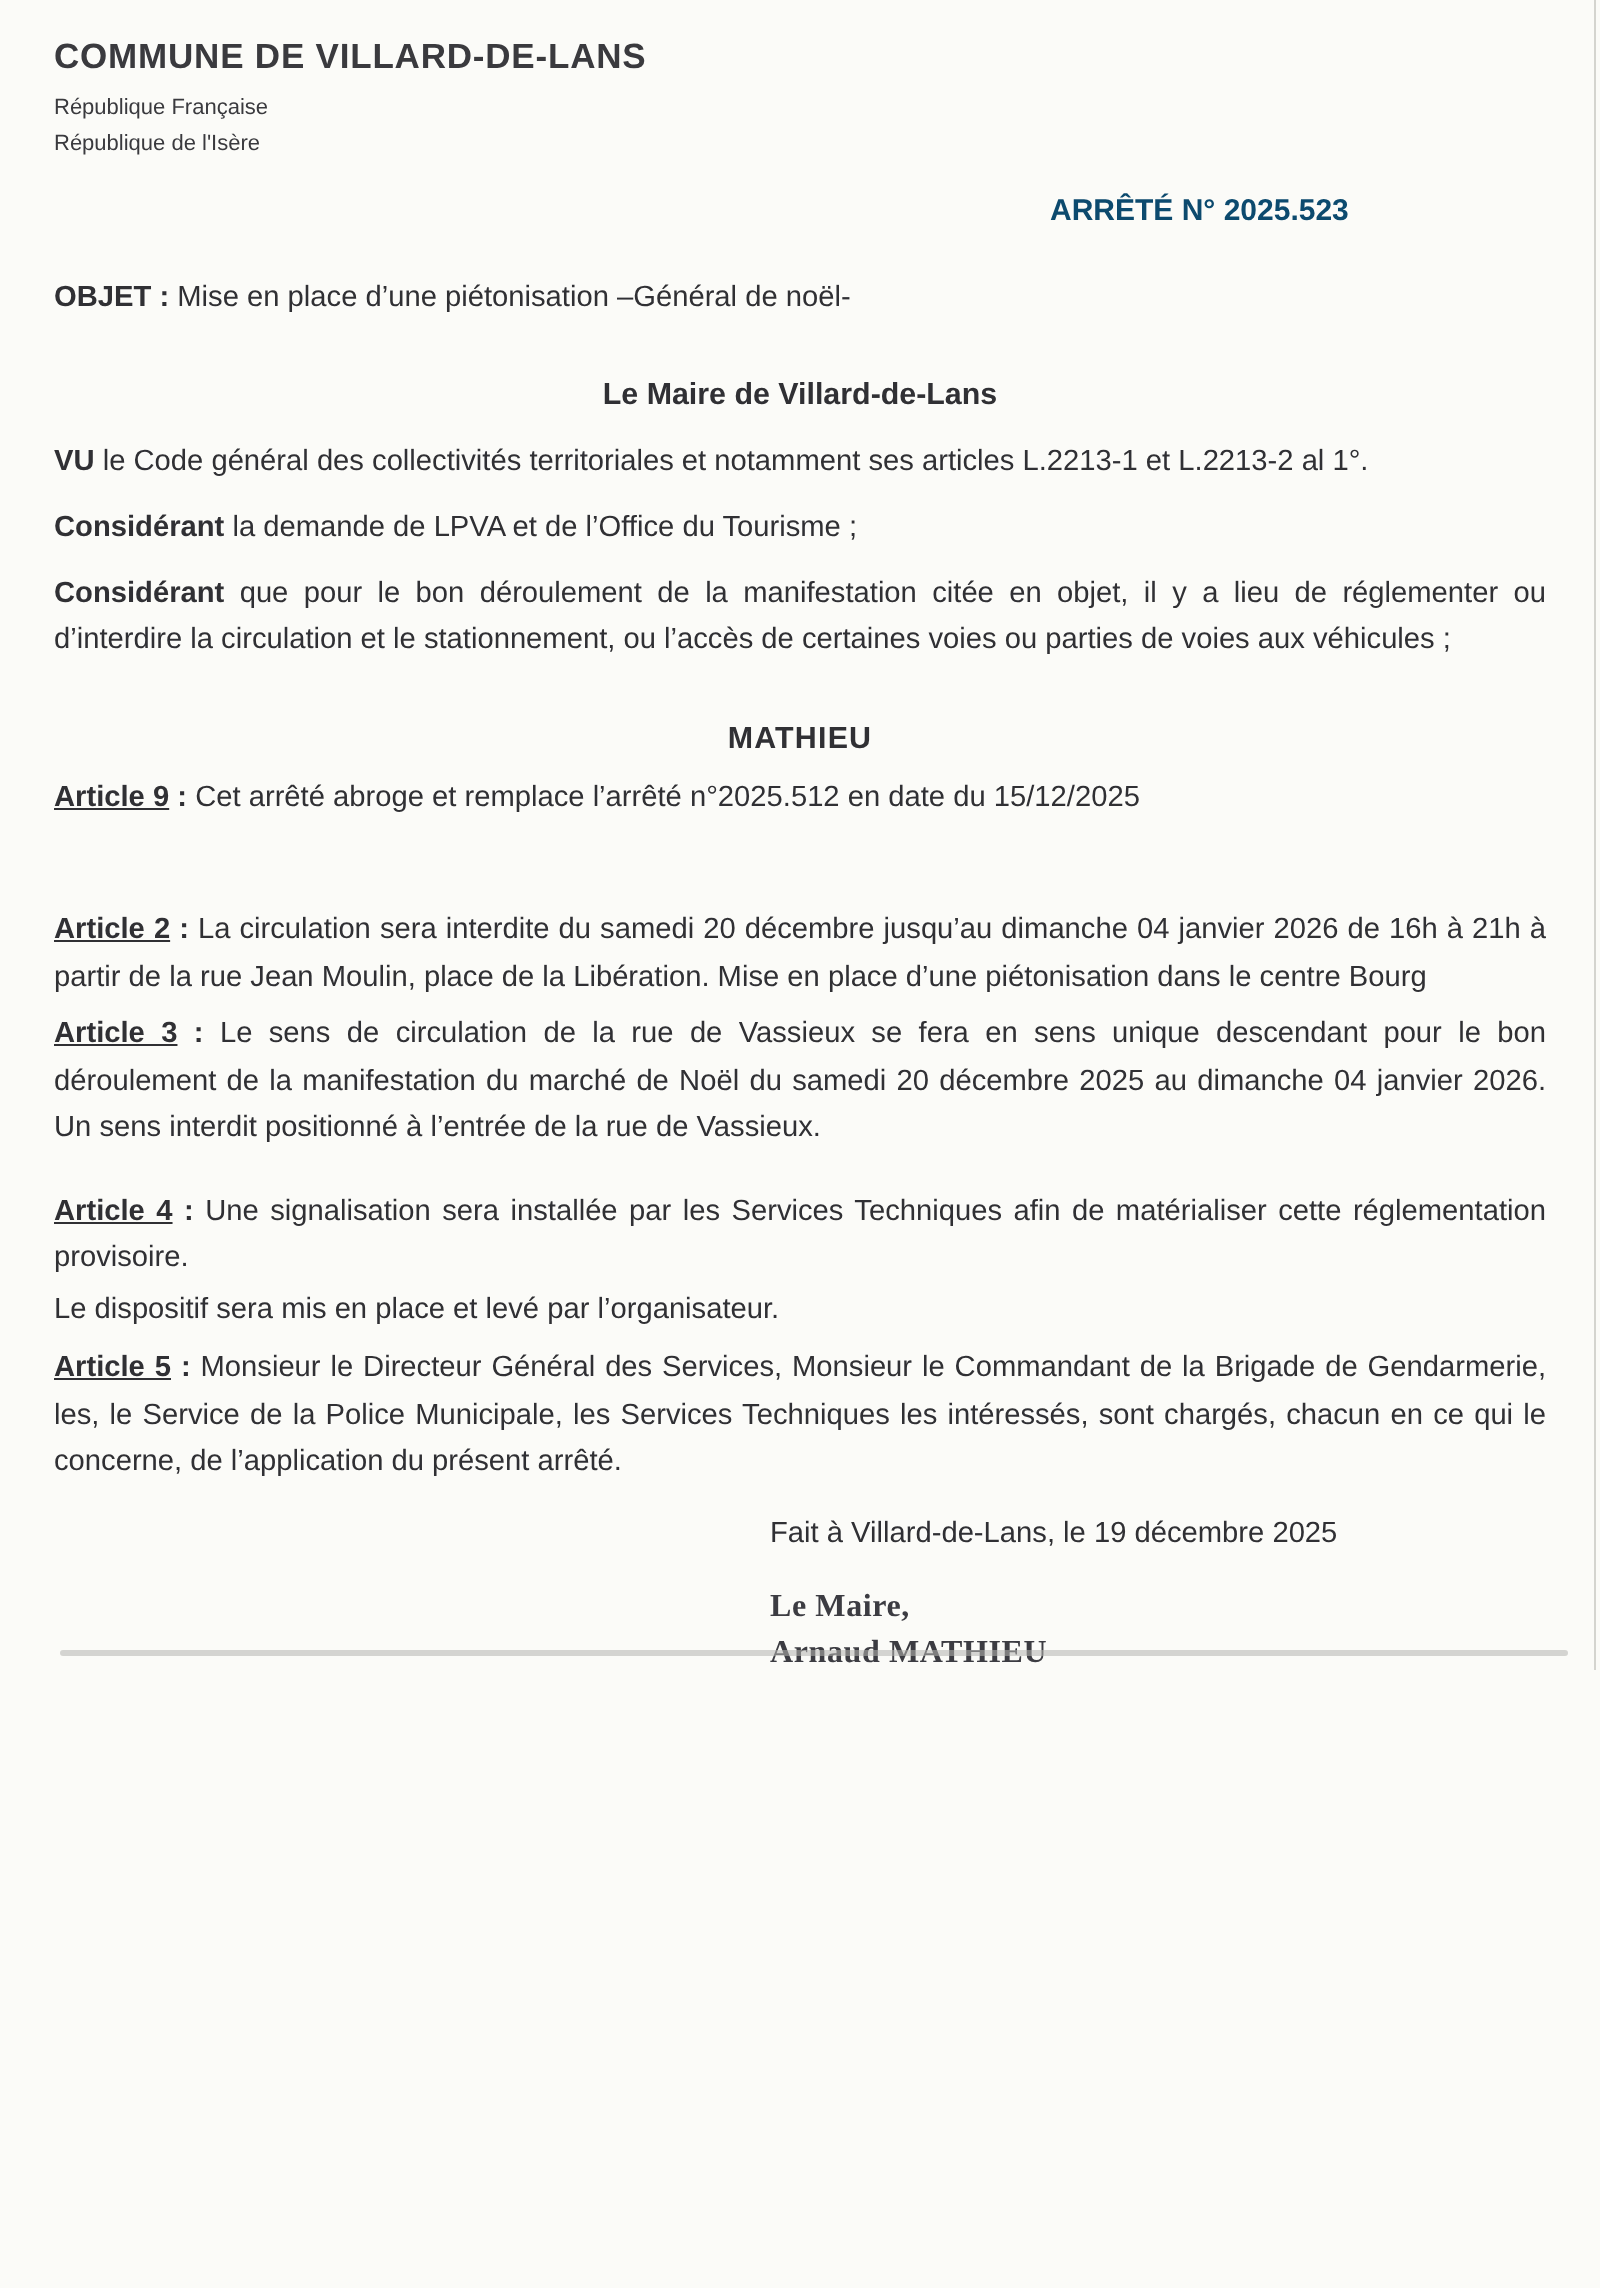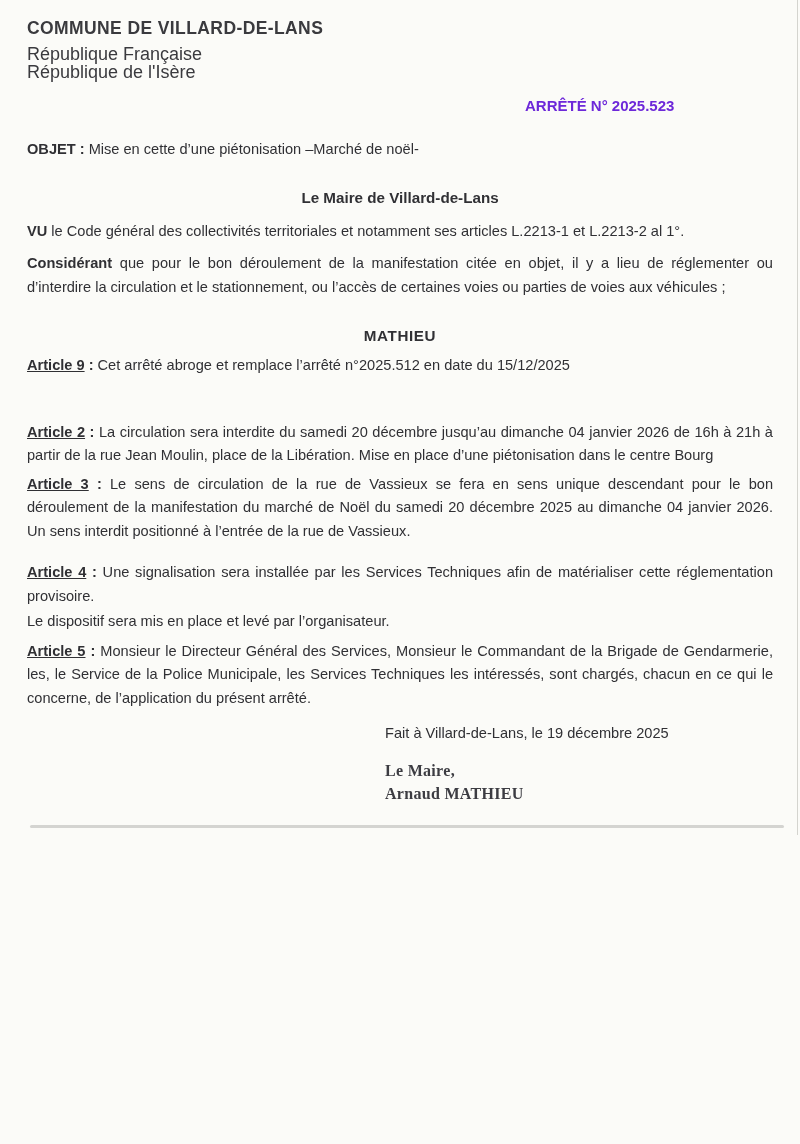--- a/index.html
+++ b/index.html
@@ -20,26 +20,26 @@
     padding: 18px 27px 0 27px;
     overflow: hidden;
   }
   .commune-title {
     font-size: 17.5px;
     font-weight: bold;
     letter-spacing: 0.4px;
     color: #3a3a3e;
   }
   .header-sub { margin-top: 6px; }
-  .header-line { font-size: 18px; line-height: 18px; color: #3a3a3e; }
+  .header-line { font-size: 11px; line-height: 18px; color: #3a3a3e; }
   .arrete-number {
     margin: 16px 0 0 498px;
     font-weight: bold;
     font-size: 15px;
-    color: #6d28d9;
+    color: #0c4a6e;
     white-space: nowrap;
   }
   .para {
     font-size: 14.6px;
     line-height: 23.5px;
     text-align: justify;
     color: #303034;
   }
   .bold { font-weight: bold; }
   .article-label { font-weight: bold; text-decoration: underline; }
@@ -124,30 +124,34 @@
     <div class="header-sub">
       <div class="header-line">République Française</div>
       <div class="header-line">République de l'Isère</div>
     </div>
   </div>
 
   <div class="arrete-number">ARRÊTÉ N° 2025.523</div>
 
   <p class="para objet">
     <span class="bold">OBJET :</span>
-    <span>Mise en cette d’une piétonisation –Marché de noël-</span>
+    <span>Mise en place d’une piétonisation –Général de noël-</span>
   </p>
 
   <div class="maire-title">Le Maire de Villard-de-Lans</div>
 
   <p class="para vu">
     <span class="bold">VU</span>
     <span>le Code général des collectivités territoriales et notamment ses articles L.2213-1 et L.2213-2 al 1°.</span>
   </p>
 
+  <p class="para c1">
+    <span class="bold">Considérant</span>
+    <span>la demande de LPVA et de l’Office du Tourisme ;</span>
+  </p>
 
   <p class="para c2">
     <span class="bold">Considérant</span>
     <span>que pour le bon déroulement de la manifestation citée en objet, il y a lieu de réglementer ou d’interdire la circulation et le stationnement, ou l’accès de certaines voies ou parties de voies aux véhicules ;</span>
   </p>
 
   <div class="arrete-heading">MATHIEU</div>
 
   <p class="para a1"><span class="article-label">Article 9</span><span class="article-sep"> : </span><span>Cet arrêté abroge et remplace l’arrêté n°2025.512 en date du 15/12/2025</span></p>
 

